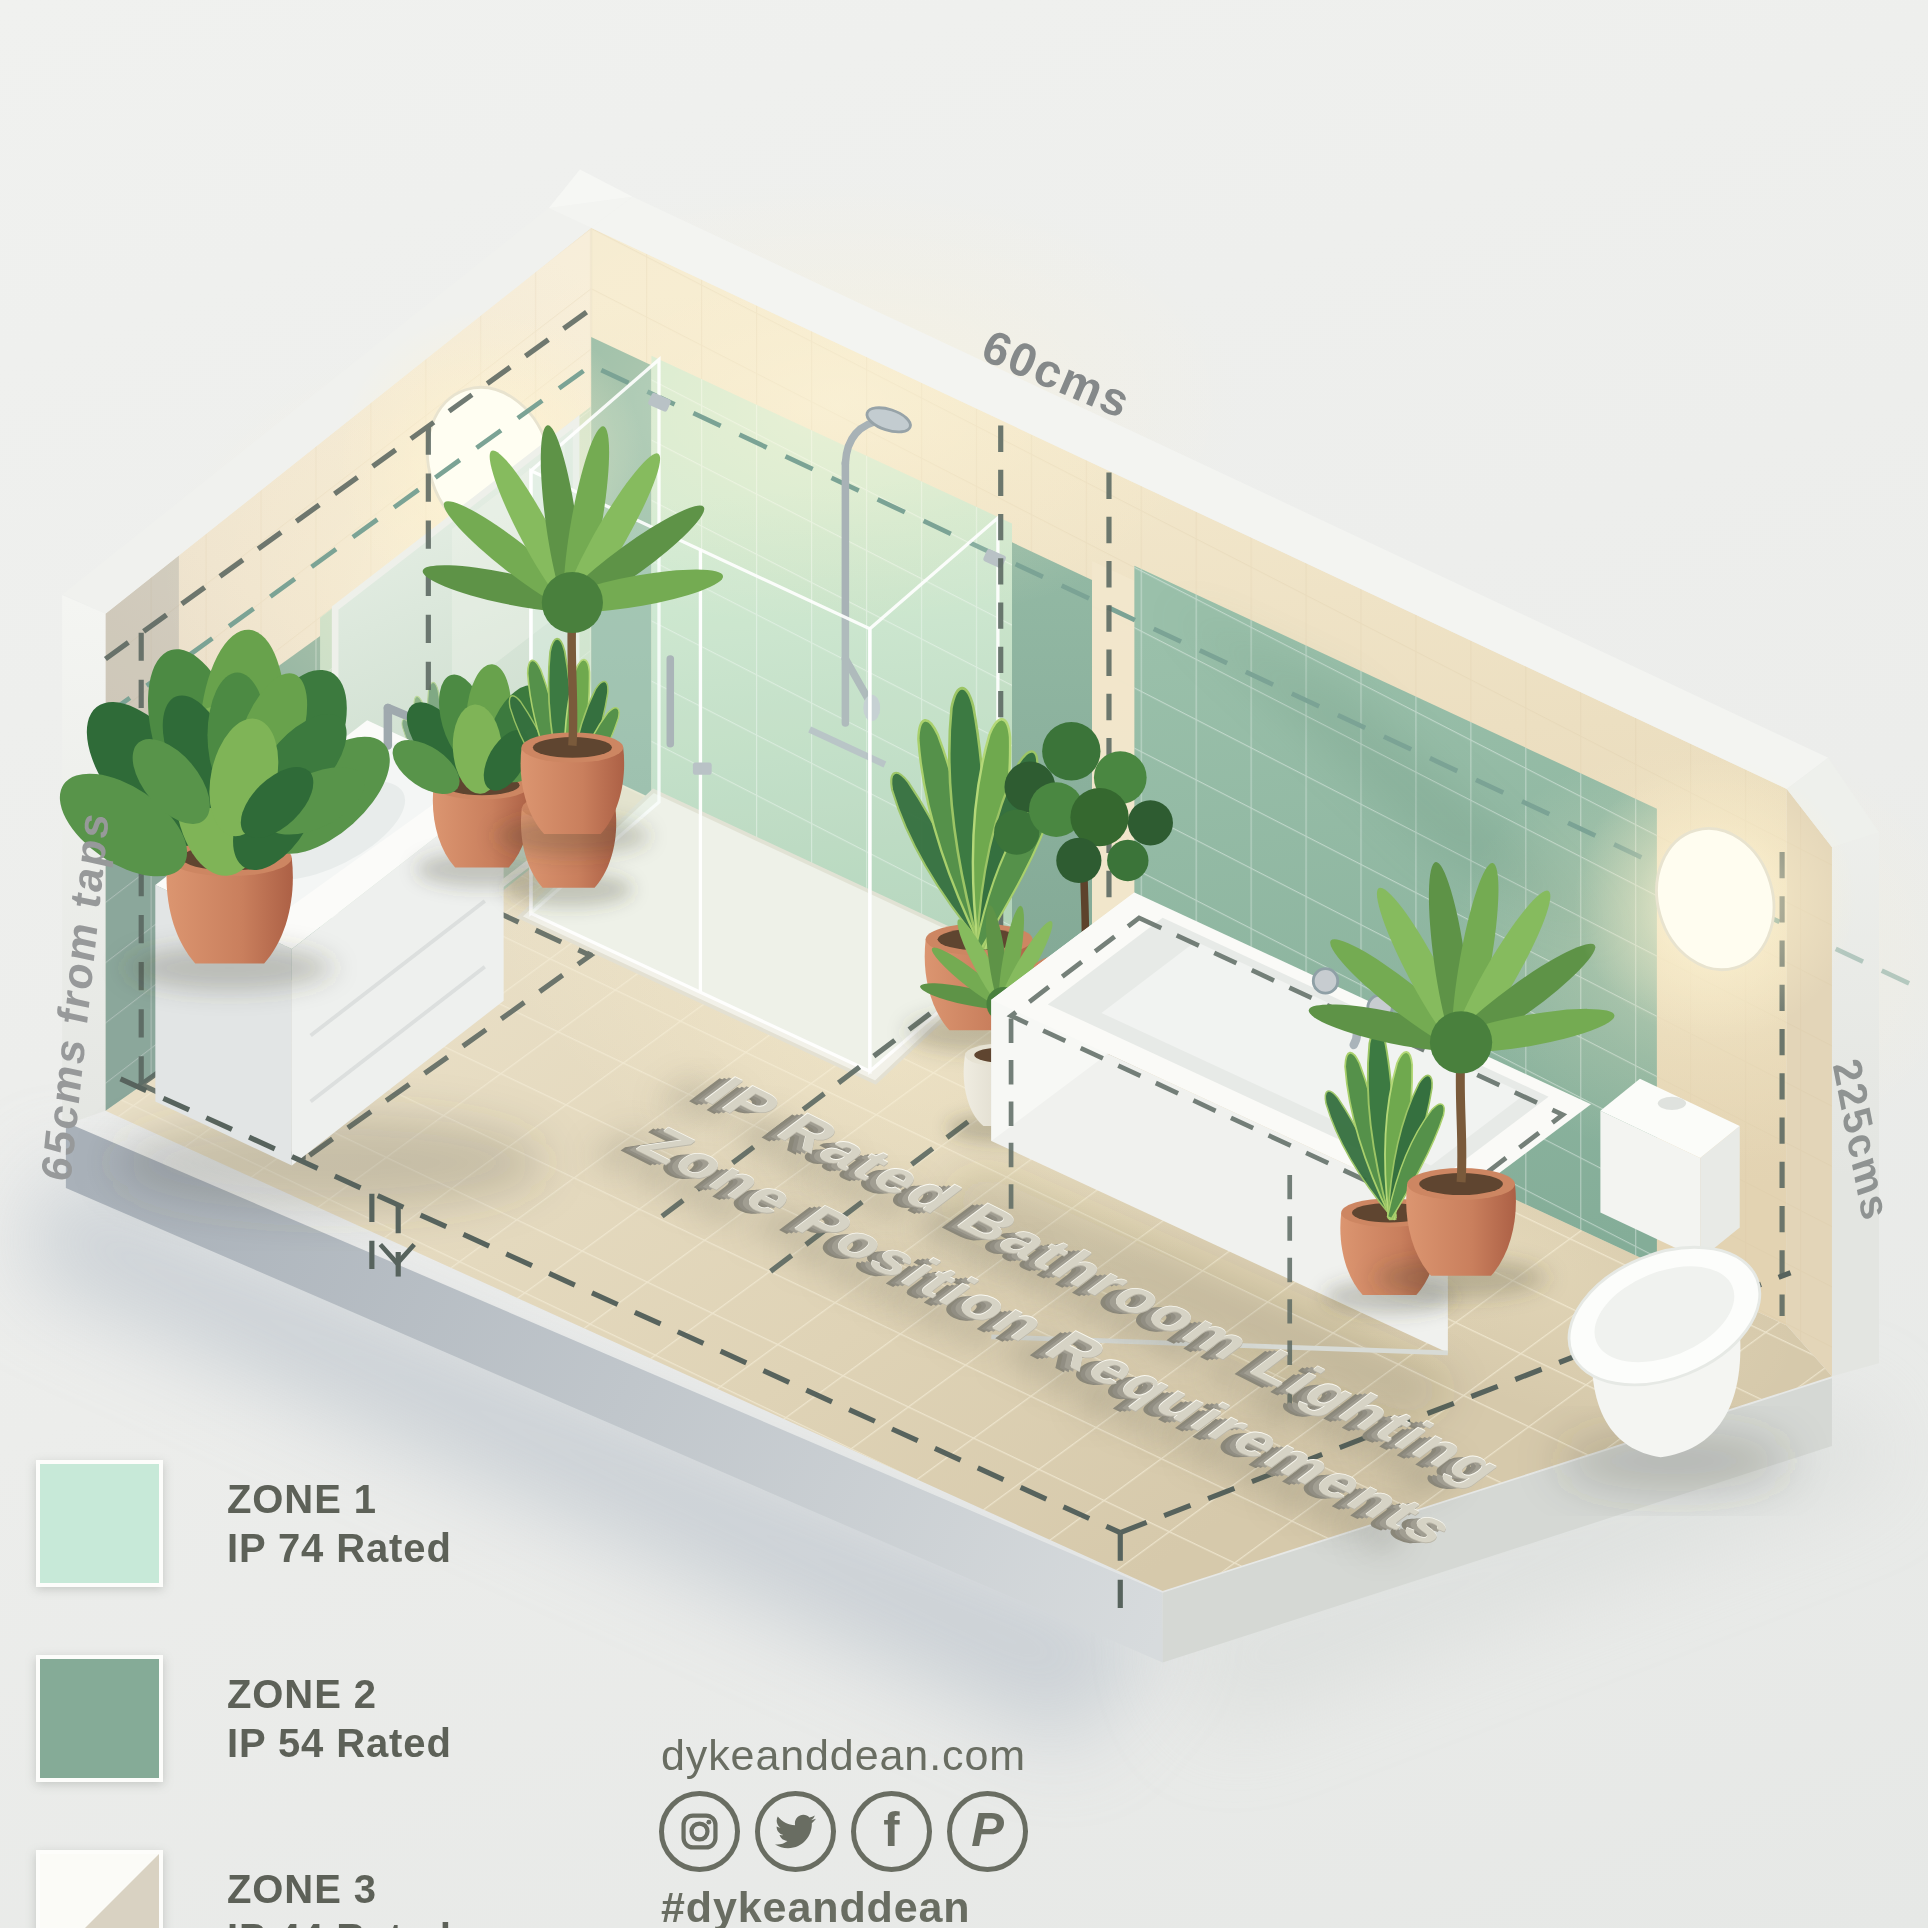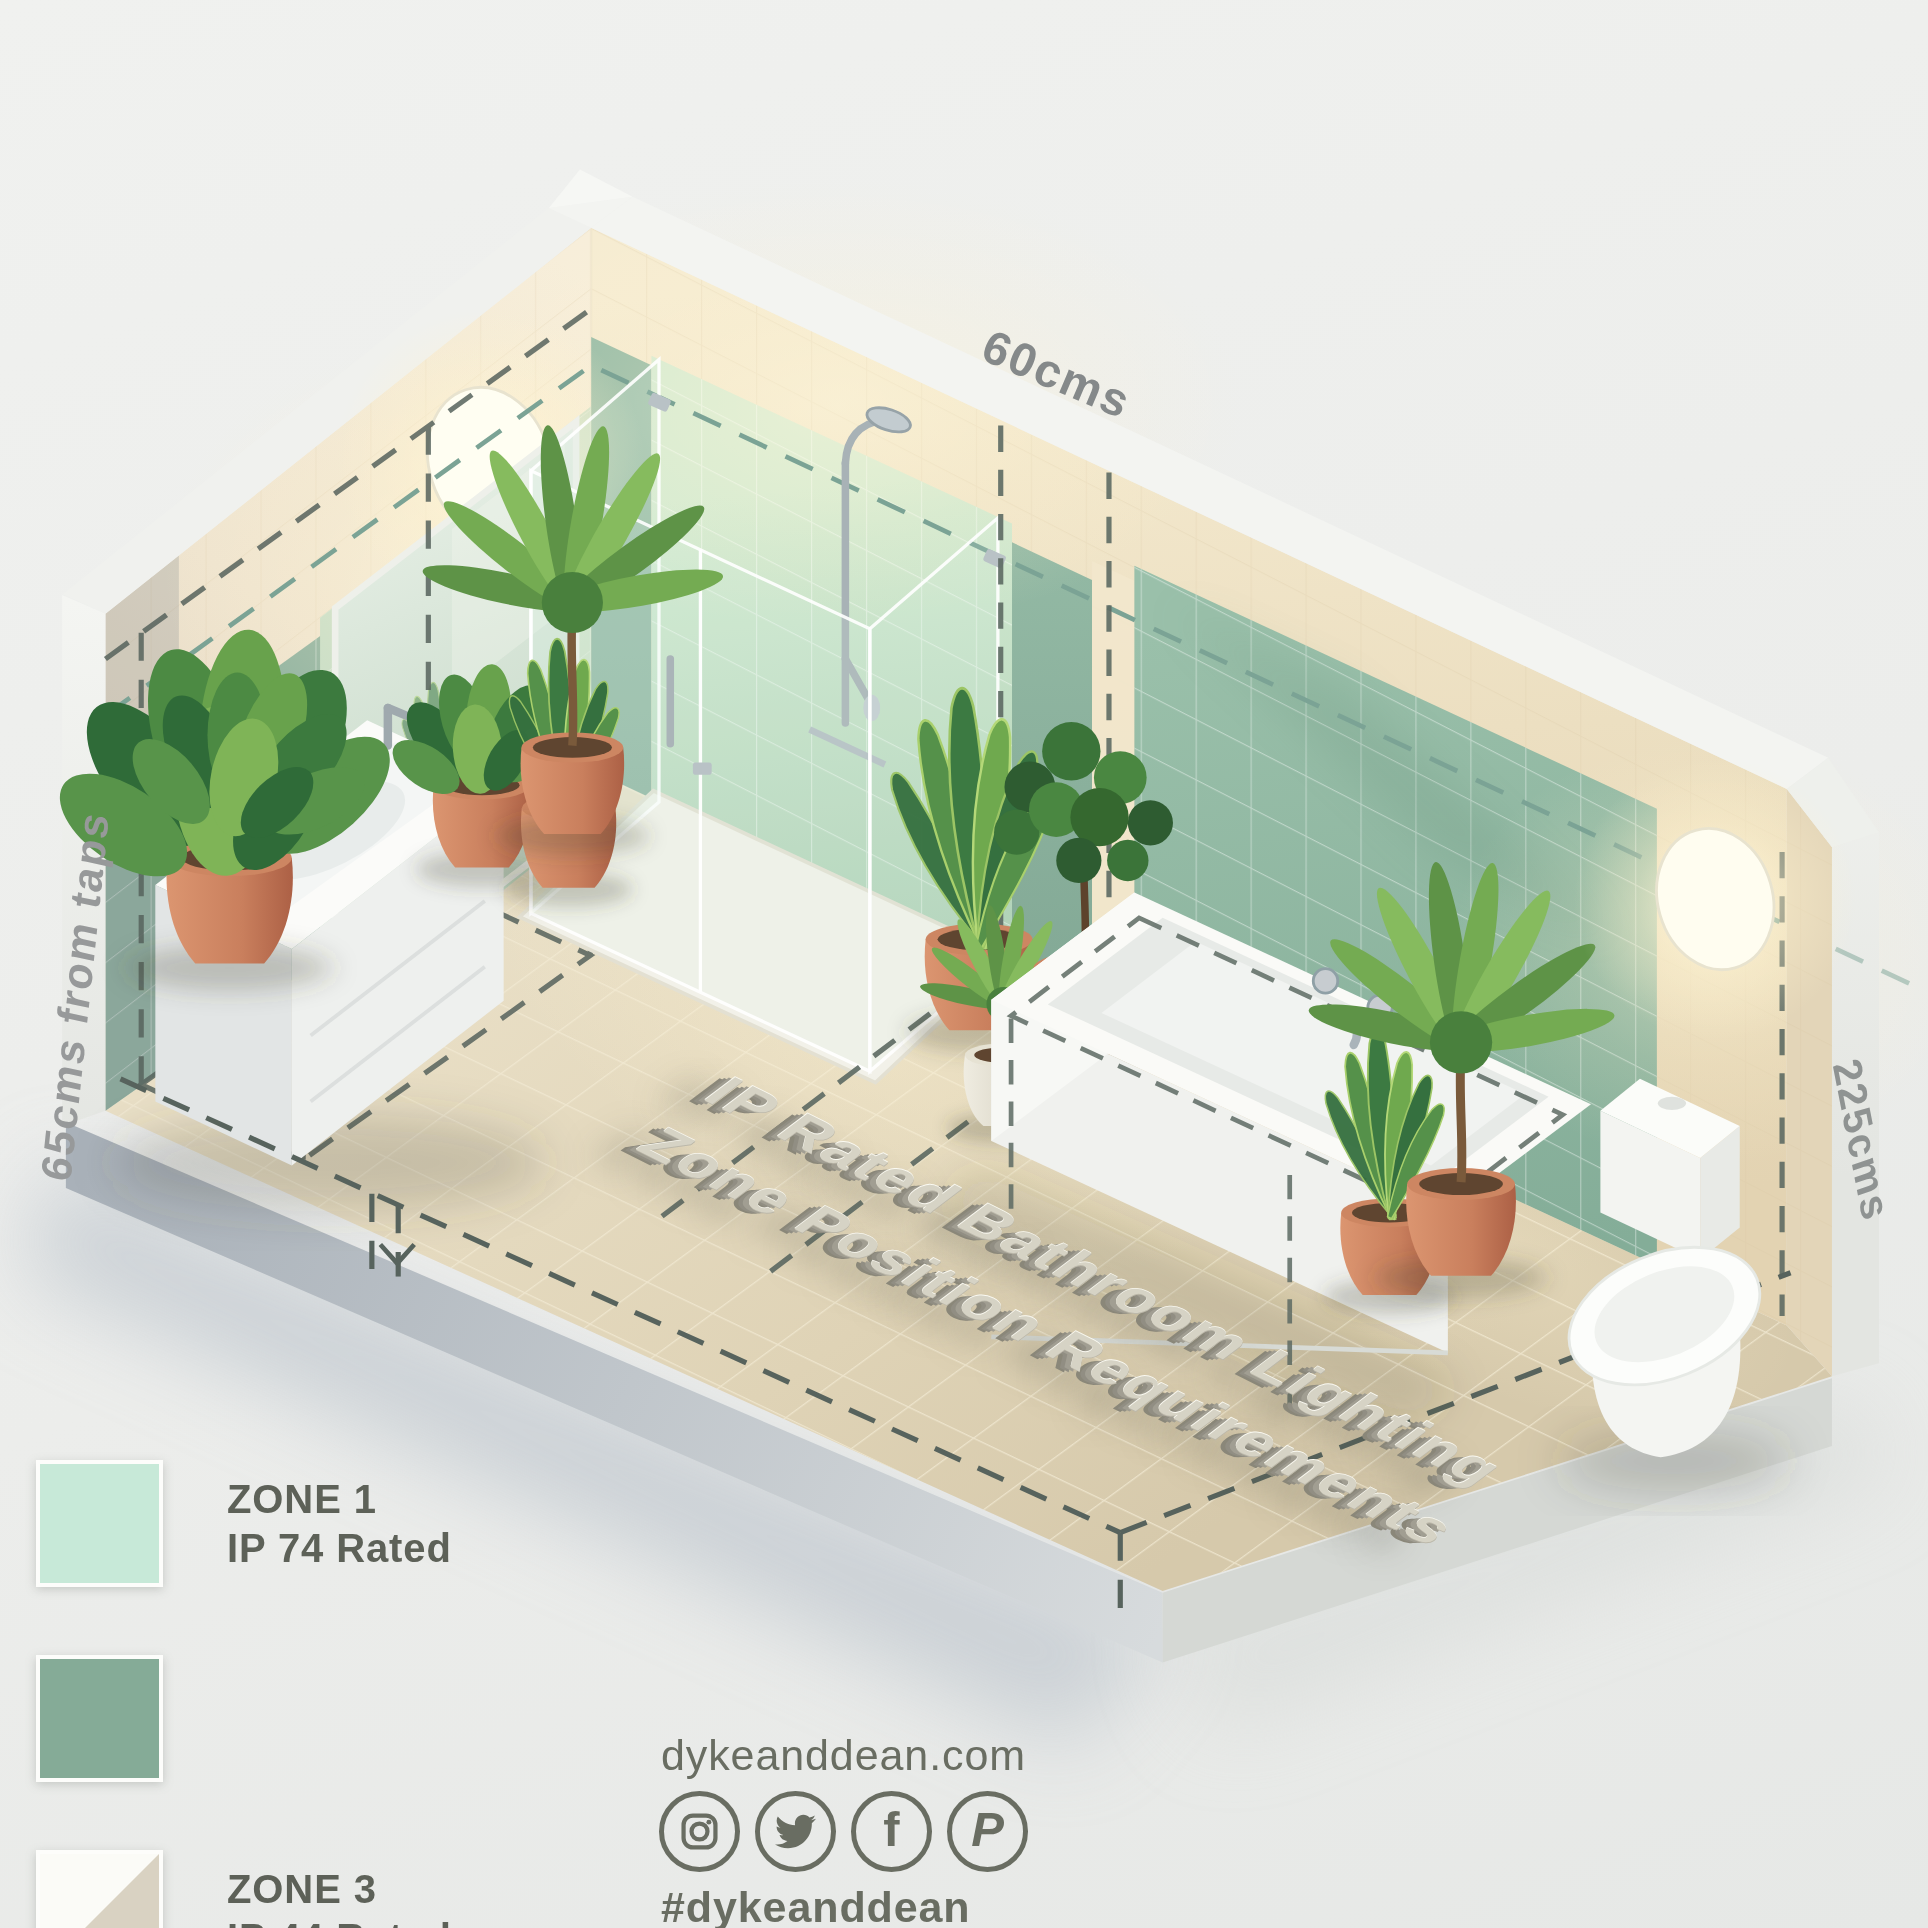--- a/index.html
+++ b/index.html
@@ -427,20 +427,24 @@
   <div class="legend">
     <div class="legend-row r1">
       <div class="swatch" style="background:#c7e9d8"></div>
       <div class="legend-text">
         <div>ZONE 1</div>
         <div>IP 74 Rated</div>
       </div>
     </div>
     <div class="legend-row r2">
       <div class="swatch" style="background:#85ab97"></div>
+      <div class="legend-text">
+        <div>ZONE 2</div>
+        <div>IP 54 Rated</div>
+      </div>
     </div>
     <div class="legend-row r3">
       <div class="swatch" style="background:linear-gradient(135deg,#fbfbf7 49.6%,#d9d2c2 50.4%)"></div>
       <div class="legend-text">
         <div>ZONE 3</div>
         <div>IP 44 Rated</div>
       </div>
     </div>
   </div>
 

